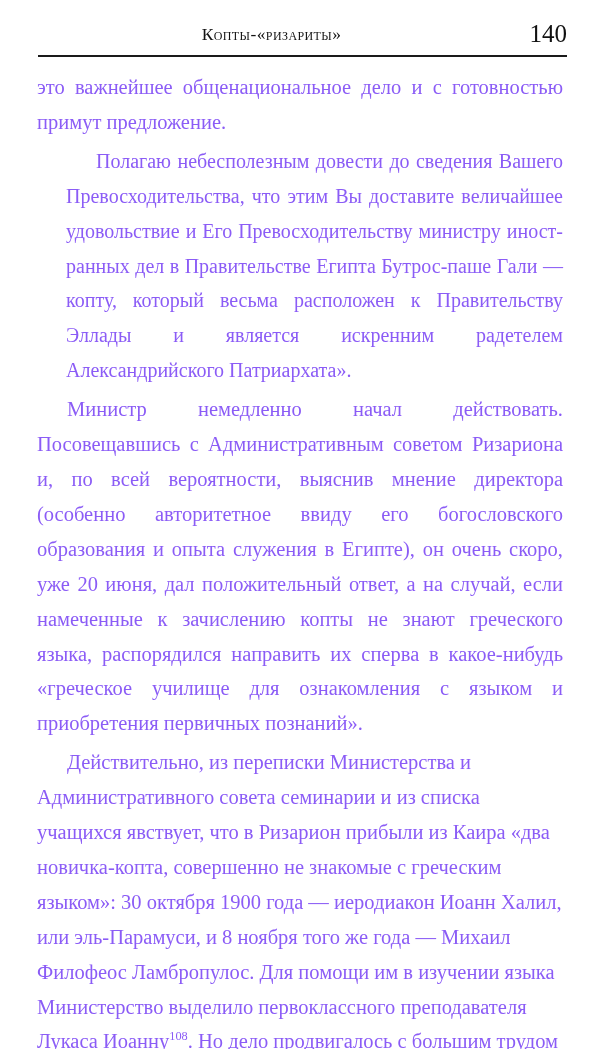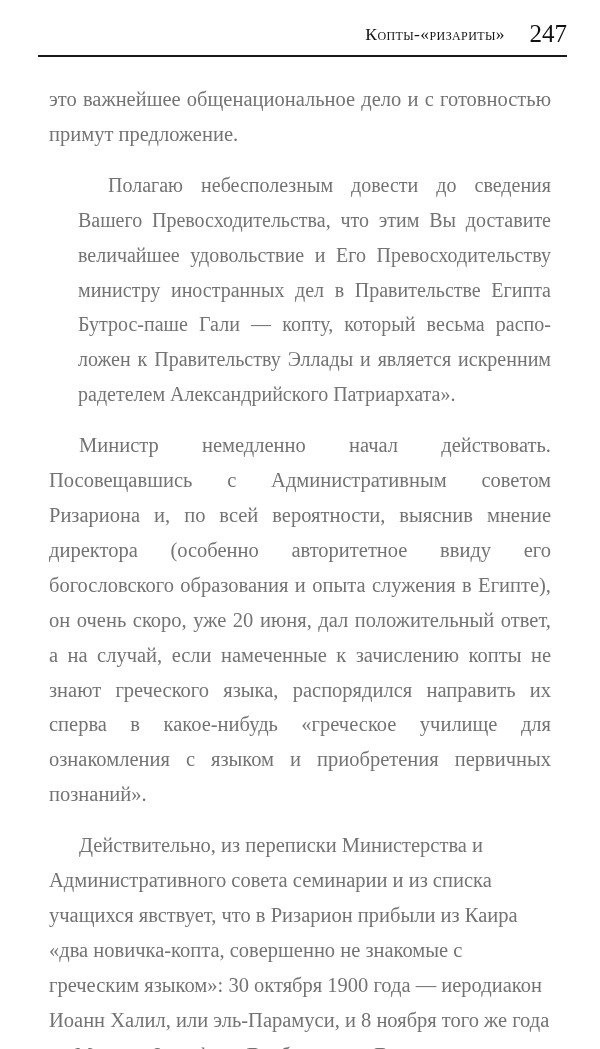--- a/index.html
+++ b/index.html
@@ -30,21 +30,21 @@
     left: 38px;
     top: 24px;
     width: 529px;
     height: 30px;
   }
   .rh-title {
     position: absolute;
     left: 0;
     right: 0;
     top: 0;
-    text-align: right;
+    text-align: center;
     padding-right: 62px;
     font-size: 17.5px;
     font-variant: small-caps;
     letter-spacing: 0.4px;
     line-height: 1.15;
     white-space: nowrap;
     color: #141414;
   }
   .rh-folio {
     position: absolute;
@@ -65,27 +65,27 @@
 
   
   .textblock {
     position: absolute;
     left: 33px;
     top: 66px;
     width: 534px;
   }
 
   p {
-    margin: 16px;
+    margin: 4px;
     font-size: 20.5px;
     line-height: 34.9px;
     text-align: justify;
     text-justify: inter-word;
     hyphens: manual;
-    color: #737373;
+    color: #8b5cf6;
   }
 
   
   p.cont {
     text-indent: 0;
   }
 
   
   p.indent {
     text-indent: 30px;
@@ -112,21 +112,21 @@
     text-align: left;
   }
 </style>
 </head>
 <body>
 
 <div class="page">
 
   <div class="running-head">
     <div class="rh-title">Копты-«ризариты»</div>
-    <div class="rh-folio">247</div>
+    <div class="rh-folio">140</div>
   </div>
   <div class="rh-rule"></div>
 
   <div class="textblock">
 
     <p class="cont">это важнейшее общенациональное дело и с го­товностью примут предложение.</p>
 
     <div class="quote">
       <p class="indent">Полагаю небесполезным довести до све­дения Вашего Превосходительства, что этим Вы доставите величайшее удовольствие и Его Превосходительству министру иност­ранных дел в Правительстве Египта Бутрос-паше Гали — копту, который весьма распо­ложен к Правительству Эллады и является искренним радетелем Александрийского Патриархата».</p>
     </div>

